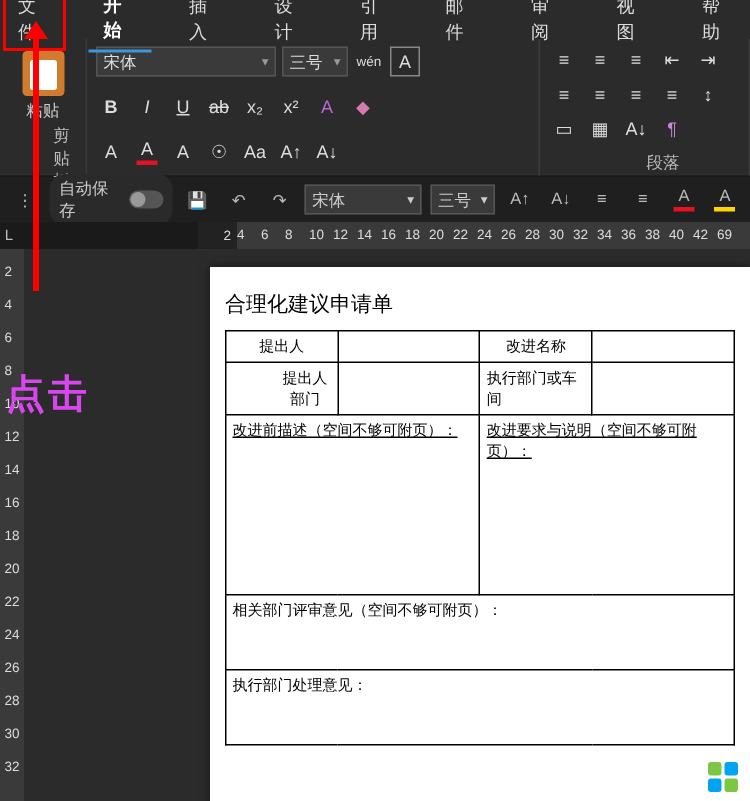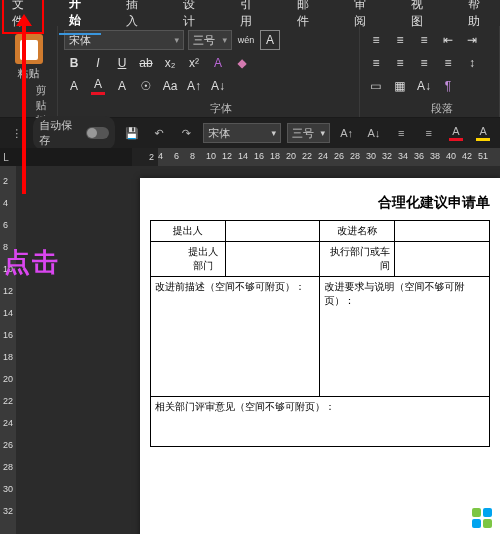--- a/index.html
+++ b/index.html
@@ -126,24 +126,24 @@
     padding: 12px 0 0 120px;
     overflow:hidden;
   }
   .page {
     background:#fff; color:#000;
     width: 360px; min-height: 600px;
     padding: 10px 10px;
     box-shadow: 0 0 6px rgba(0,0,0,0.5);
     font-size:11px;
   }
-  .doc-title { text-align:right; font-weight:bold; font-size:14px; margin:6px 0 8px;}
+  .doc-title { text-align:left; font-weight:normal; font-size:14px; margin:6px 0 8px;}
   table.form { border-collapse:collapse; width:100%; }
   table.form td { border:1px solid #000; padding:3px 4px; vertical-align:top; font-size:10px;}
-  .tall { height:120px; }
+  .tall { height:120px;text-decoration:underline; }
   .med { height:50px; }
   .annot-arrow {
     position:absolute;
     left: 22px; top: 24px;
     width: 4px; height: 170px;
     background: #ff0000;
     z-index: 50;
   }
   .annot-arrow::before {
     content:""; position:absolute; top:-10px; left:-6px;
@@ -227,21 +227,20 @@
       </div>
       <div class="ibtn">
         <span style="display:flex;flex-direction:column;align-items:center;">A<span class="color-swatch" style="background:#e81123;"></span></span>
       </div>
       <div class="ibtn">A</div>
       <div class="ibtn">☉</div>
       <div class="ibtn">Aa</div>
       <div class="ibtn">A↑</div>
       <div class="ibtn">A↓</div>
     </div>
-    <div class="section-title">字体</div>
   </div>
 
   <div class="ribbon-section para-section">
     <div class="row">
       <div class="ibtn">≡</div>
       <div class="ibtn">≡</div>
       <div class="ibtn">≡</div>
       <div class="ibtn">⇤</div>
       <div class="ibtn">⇥</div>
     </div>
@@ -312,21 +311,21 @@
         <span class="tick" style="left: 186px;">24</span>
         <span class="tick" style="left: 202px;">26</span>
         <span class="tick" style="left: 218px;">28</span>
         <span class="tick" style="left: 234px;">30</span>
         <span class="tick" style="left: 250px;">32</span>
         <span class="tick" style="left: 266px;">34</span>
         <span class="tick" style="left: 282px;">36</span>
         <span class="tick" style="left: 298px;">38</span>
         <span class="tick" style="left: 314px;">40</span>
         <span class="tick" style="left: 330px;">42</span>
-        <span class="tick" style="left: 346px;">51</span>
+        <span class="tick" style="left: 346px;">69</span>
       </div>
   </div>
 </div>
 
 <div class="workarea">
   <div class="vruler" id="vruler">
       <span class="vtick" style="top: 10px;">2</span>
       <span class="vtick" style="top: 32px;">4</span>
       <span class="vtick" style="top: 54px;">6</span>
       <span class="vtick" style="top: 76px;">8</span>
@@ -350,29 +349,32 @@
         <tbody>
             <tr>
           <td style="width:22%;text-align:center;">提出人</td>
           <td style="width:28%;"></td>
           <td style="width:22%;text-align:center;">改进名称</td>
           <td style="width:28%;"></td>
         </tr>
         <tr>
           <td style="text-align:center;padding-left:35px;">提出人部门</td>
           <td></td>
-          <td style="text-align:right;">执行部门或车间</td>
+          <td style="text-align:left;">执行部门或车间</td>
           <td></td>
         </tr>
         <tr>
           <td colspan="2" class="tall">改进前描述（空间不够可附页）：</td>
           <td colspan="2" class="tall">改进要求与说明（空间不够可附页）：</td>
         </tr>
         <tr>
           <td colspan="4" class="med">相关部门评审意见（空间不够可附页）：</td>
+        </tr>
+        <tr>
+          <td colspan="4" class="med">执行部门处理意见：</td>
         </tr>
       </tbody>
         </table>
     </div>
   </div>
 </div>
 
 <div class="annot-arrow"></div>
 <div class="annot-text">点击</div>
 

